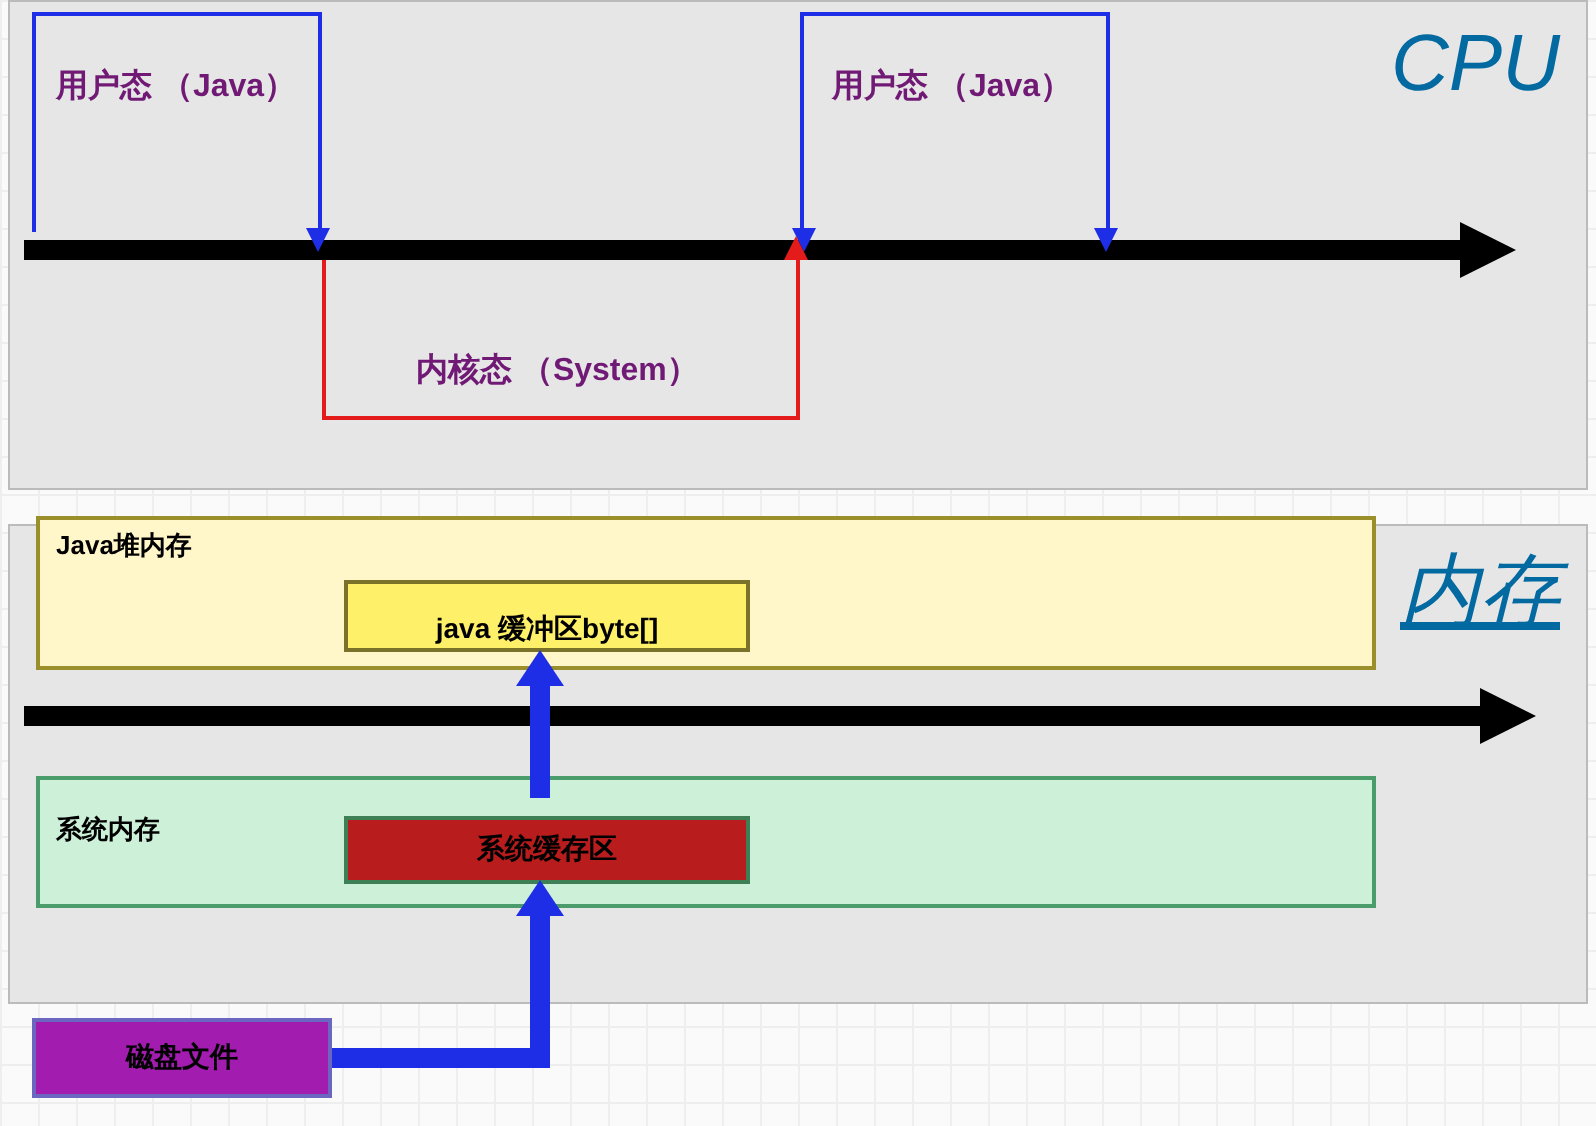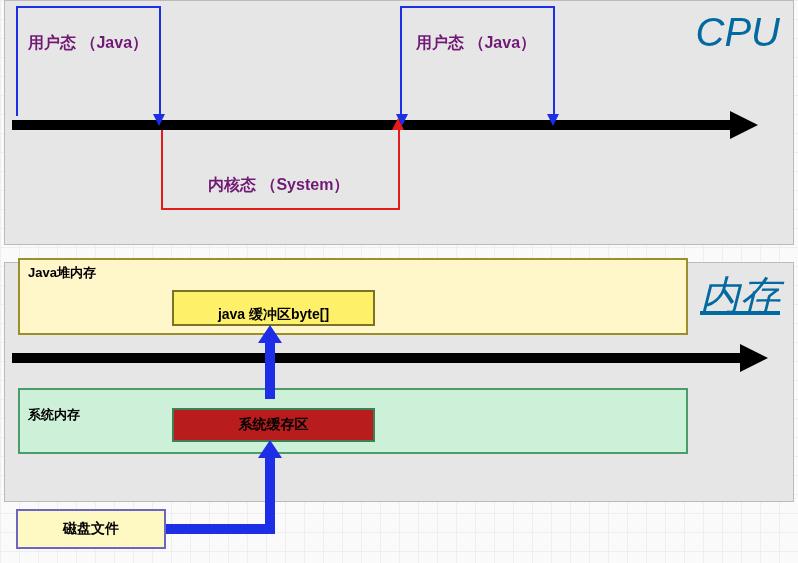--- a/index.html
+++ b/index.html
@@ -143,21 +143,21 @@
     width: 203px; height: 34px;
     background: #b91c1c;
     border: 2px solid #3f7f55;
     display: flex; align-items: center; justify-content: center;
     font-size: 14px; font-weight: bold;
   }
   .disk-box {
     position: absolute;
     left: 16px; top: 509px;
     width: 150px; height: 40px;
-    background: #fef9c3;
+    background: #a21caf;
     border: 2px solid #6b67c0;
     display: flex; align-items: center; justify-content: center;
     font-size: 14px; font-weight: bold;
   }
 
   .flow-arrow {
     position: absolute;
     background: #1d2ee6;
   }
   .flow-v1 { left: 265px; top: 452px; width: 10px; height: 77px; }

